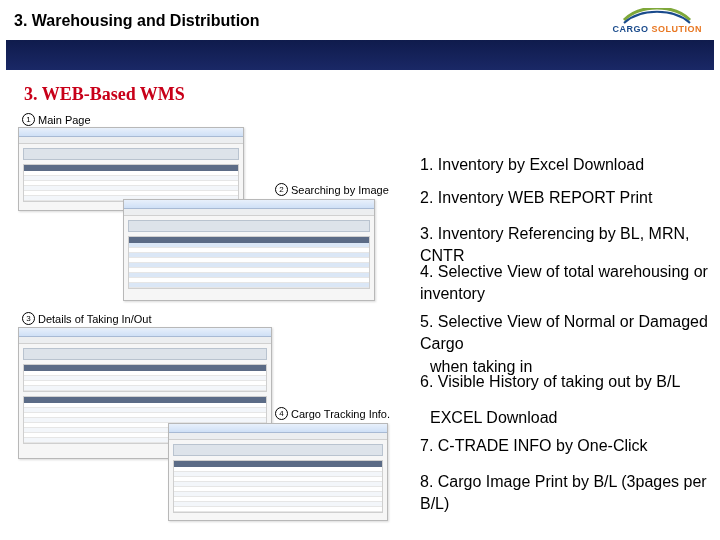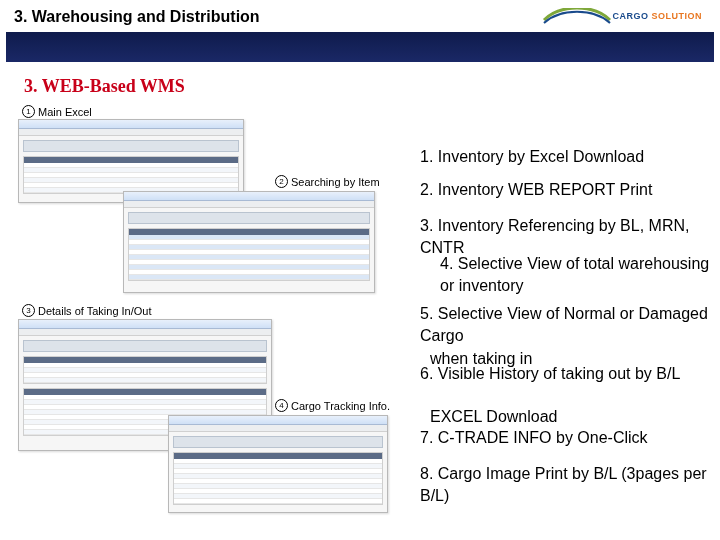--- a/index.html
+++ b/index.html
@@ -18,21 +18,21 @@
     align-items: center;
     padding: 8px 18px 2px 14px;
   }
   .title {
     font-size: 16px;
     font-weight: bold;
     color: #000;
   }
   .logo {
     display: flex;
-    flex-direction: row;
+    flex-direction: column;
     align-items: center;
   }
   .logo-swoosh {
     width: 70px;
     height: 18px;
   }
   .logo-text {
     font-size: 9px;
     font-weight: bold;
     letter-spacing: 0.5px;
@@ -149,21 +149,21 @@
 </div>
 
 <div class="navyband"></div>
 
 <div class="subtitle">3. WEB-Based WMS</div>
 
 <div class="content">
 
   <div class="caption" style="left:22px; top:0px;">
     <span class="circ">1</span>
-    <span>Main Excel</span>
+    <span>Main Page</span>
   </div>
 
   <div class="panel" style="left:18px; top:14px; width:224px; height:82px;">
     <div class="titlebar"></div>
       <div class="toolbar"></div>
     <div class="body">
       <div class="section"></div>
       <div class="grid">
         <div class="gridhead"></div>
         <div class="row"></div>
@@ -171,21 +171,21 @@
           <div class="row"></div>
         <div class="row alt"></div>
           <div class="row"></div>
           <div class="row alt"></div>
       </div>
     </div>
   </div>
 
   <div class="caption" style="left:275px; top:70px;">
     <span class="circ">2</span>
-    <span>Searching by Item</span>
+    <span>Searching by Image</span>
   </div>
 
   <div class="panel" style="left:123px; top:86px; width:250px; height:100px;">
     <div class="titlebar"></div>
       <div class="toolbar"></div>
     <div class="body">
       <div class="section"></div>
       <div class="grid">
         <div class="gridhead"></div>
         <div class="row blue"></div>
@@ -253,25 +253,25 @@
         <div class="row"></div>
           <div class="row alt"></div>
           <div class="row"></div>
       </div>
     </div>
   </div>
 
   <div class="feature" style="left:420px; top:41px;">1. Inventory by Excel Download</div>
   <div class="feature" style="left:420px; top:74px;text-align:center;">2. Inventory WEB REPORT Print</div>
   <div class="feature" style="left:420px; top:110px;">3. Inventory Referencing by BL, MRN, CNTR</div>
-  <div class="feature" style="left:440px; top:148px;">4. Selective View of total warehousing or inventory</div>
+  <div class="feature" style="left:420px; top:148px;">4. Selective View of total warehousing or inventory</div>
   <div class="feature" style="left:420px; top:198px;">
     <div>5. Selective View of Normal or Damaged Cargo</div>
     <div class="indent" style="margin-top:0;">when taking in</div>
   </div>
   <div class="feature" style="left:420px; top:258px;">
     <div>6. Visible History of taking out by B/L</div>
-    <div class="indent" style="margin-top:21px;">EXCEL Download</div>
+    <div class="indent" style="margin-top:14px;">EXCEL Download</div>
   </div>
   <div class="feature" style="left:420px; top:322px;">7. C-TRADE INFO by One-Click</div>
   <div class="feature" style="left:420px; top:358px;">8. Cargo Image Print by B/L (3pages per B/L)</div>
 
 </div>
 
 </body></html>

